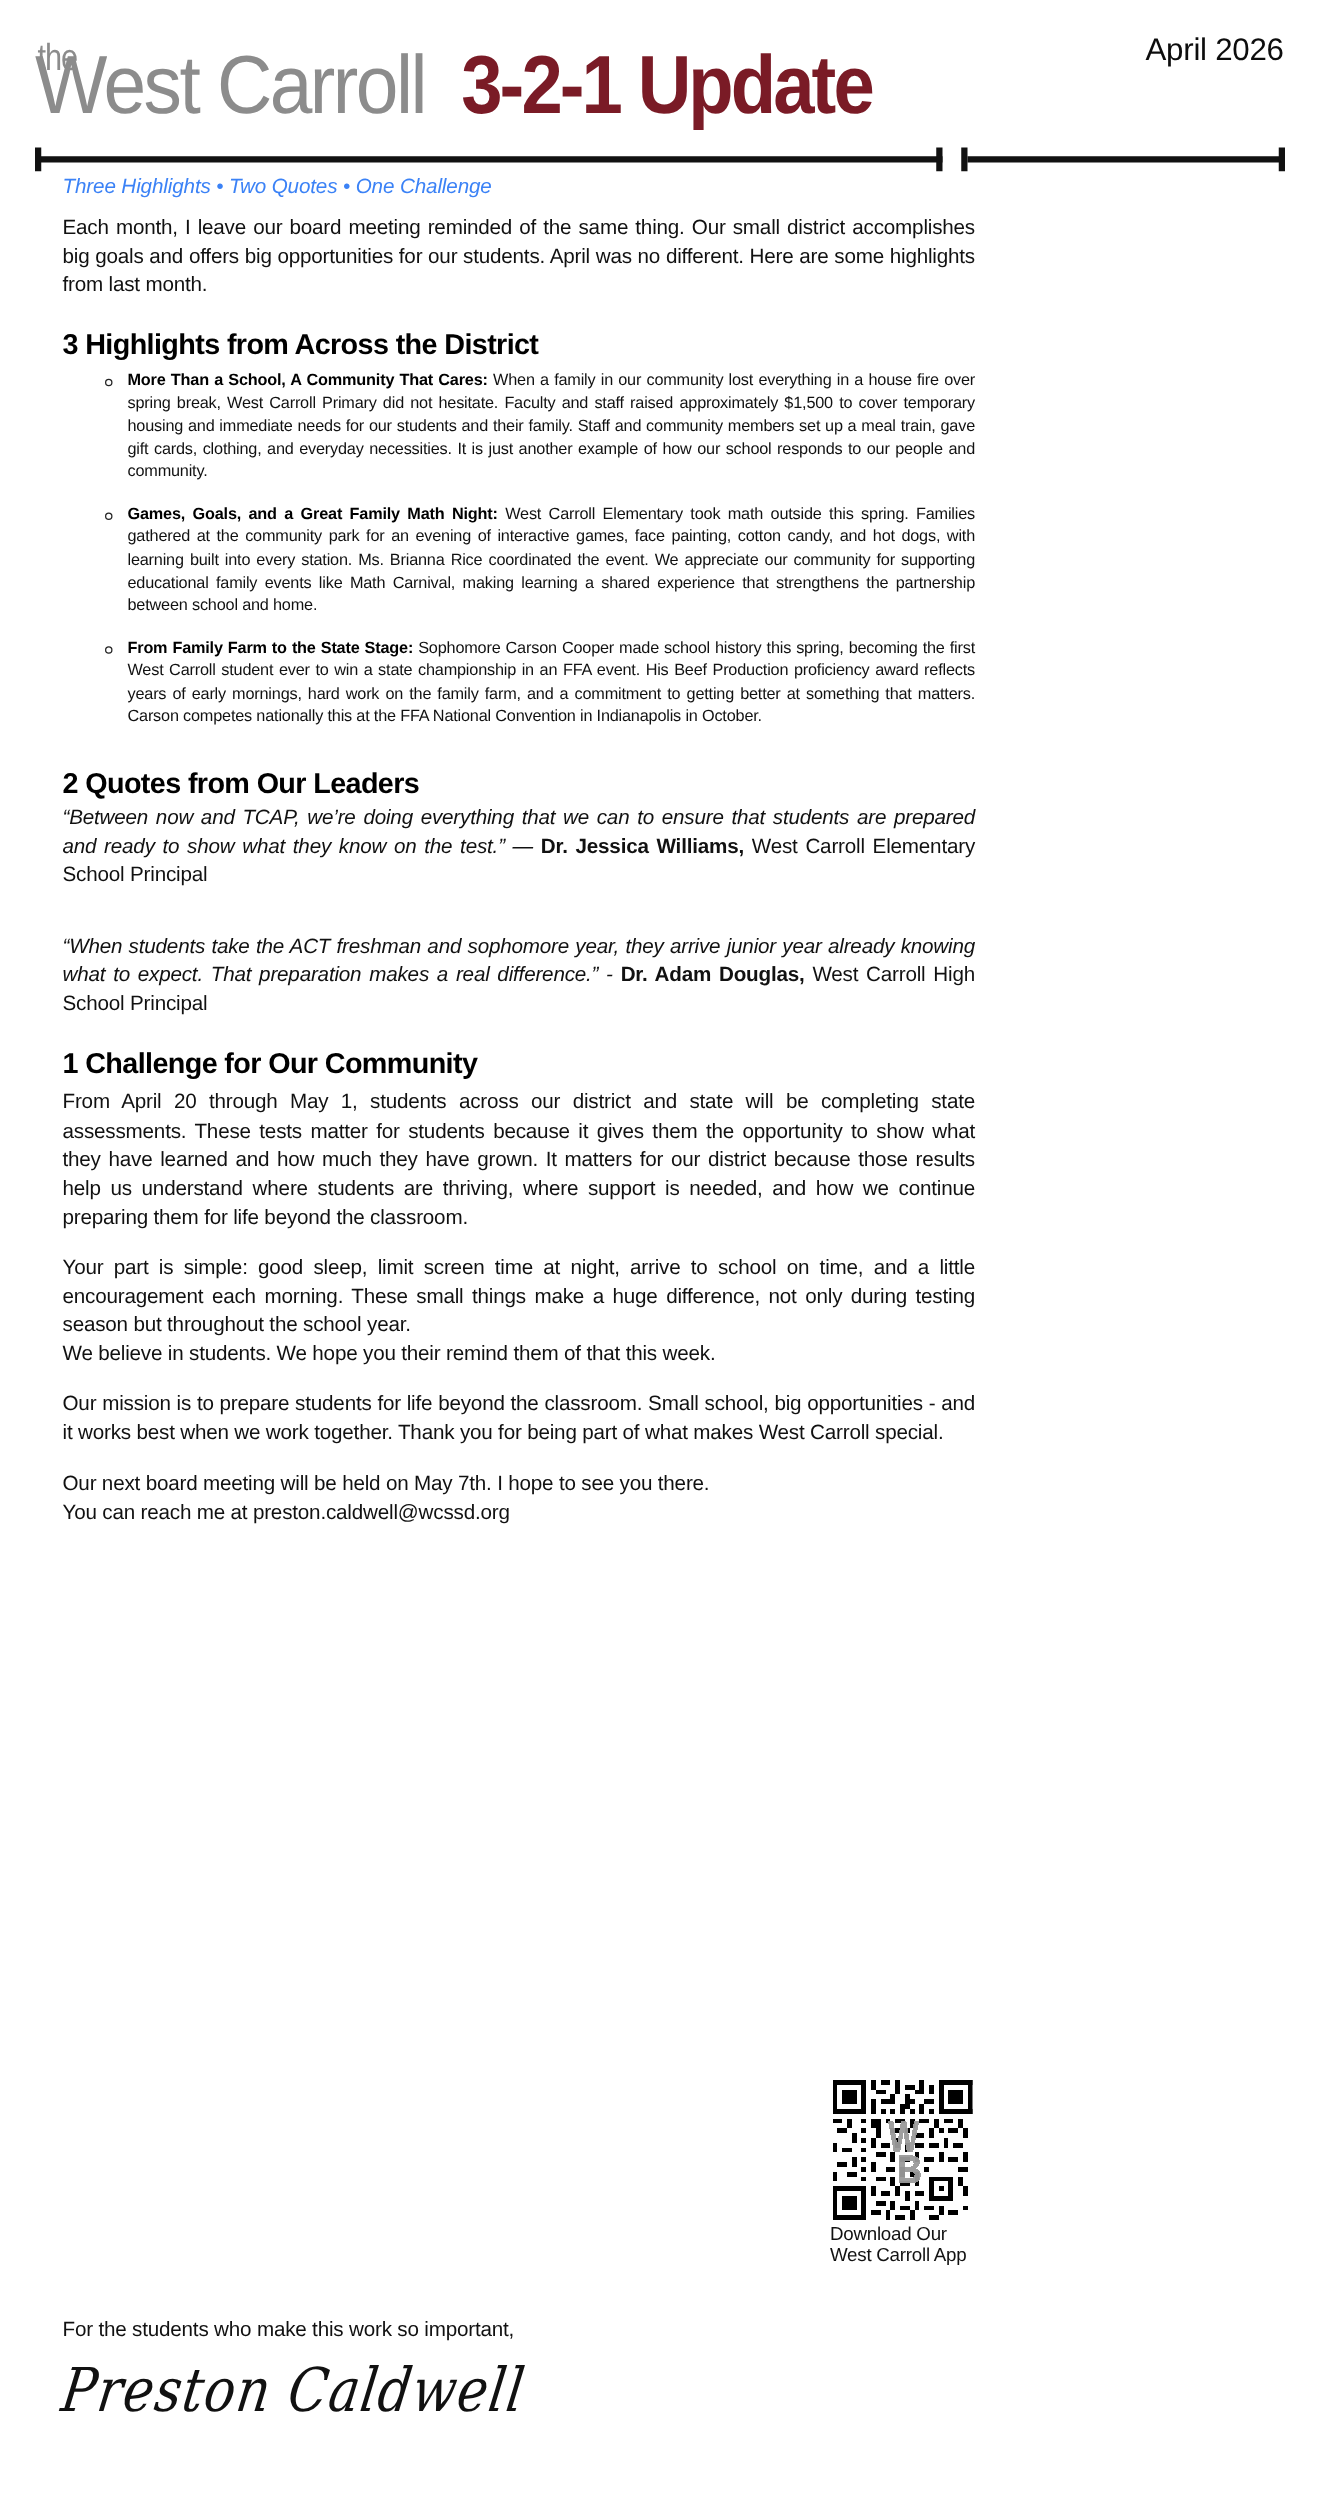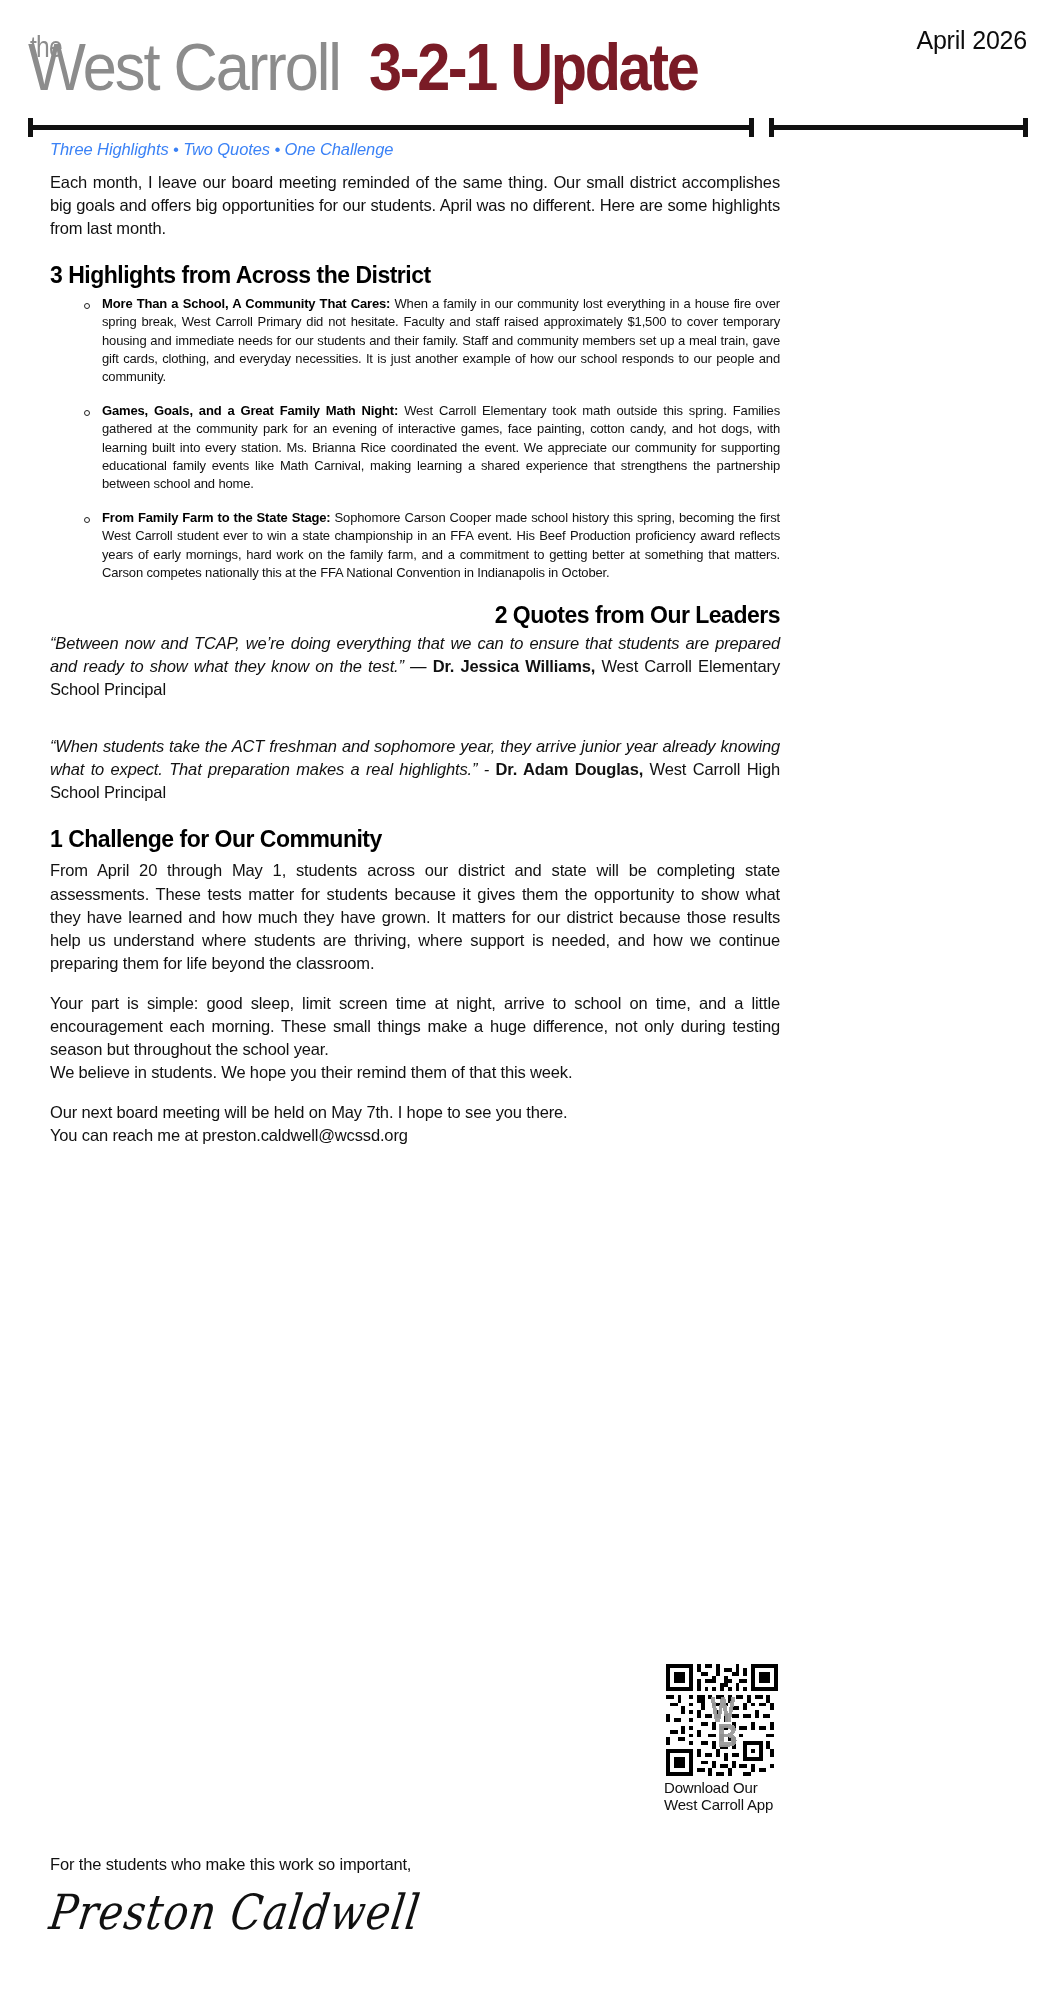--- a/index.html
+++ b/index.html
@@ -130,21 +130,21 @@
   }
   p.para.gap { margin-top: 17px; }
 
   h2.section-head {
     font-size: 23px;
     font-weight: 700;
     letter-spacing: -0.5px;
     margin: 22px 0 6px 0;
     color: #000;
   }
-  h2.section-head.tight { margin-top: 20px; margin-bottom: 3px; text-align: right; }
+  h2.section-head.tight { margin-top: 31px; margin-bottom: 3px; }
 
   ul.highlights {
     list-style: none;
     margin: 0;
     padding: 0 0 0 52px;
   }
   ul.highlights > li {
     position: relative;
     font-size: 13px;
     line-height: 1.40;
@@ -271,28 +271,29 @@
       </li>
     </ul>
 
     <h2 class="section-head tight">2 Quotes from Our Leaders</h2>
 
     <p class="quote">
       <span class="q-text">“Between now and TCAP, we’re doing everything that we can to ensure that students are prepared and ready to show what they know on the test.” — </span><span class="q-name">Dr. Jessica Williams,</span><span class="q-role"> West Carroll Elementary School Principal</span>
     </p>
 
     <p class="quote second">
-      <span class="q-text">“When students take the ACT freshman and sophomore year, they arrive junior year already knowing what to expect. That preparation makes a real highlights.” - </span><span class="q-name">Dr. Adam Douglas,</span><span class="q-role"> West Carroll High School Principal</span>
+      <span class="q-text">“When students take the ACT freshman and sophomore year, they arrive junior year already knowing what to expect. That preparation makes a real difference.” - </span><span class="q-name">Dr. Adam Douglas,</span><span class="q-role"> West Carroll High School Principal</span>
     </p>
 
     <h2 class="section-head">1 Challenge for Our Community</h2>
 
     <p class="para">From April 20 through May 1, students across our district and state will be completing state assessments. These tests matter for students because it gives them the opportunity to show what they have learned and how much they have grown. It matters for our district because those results help us understand where students are thriving, where support is needed, and how we continue preparing them for life beyond the classroom.</p>
     <p class="para gap">Your part is simple: good sleep, limit screen time at night, arrive to school on time, and a little encouragement each morning. These small things make a huge difference, not only during testing season but throughout the school year.</p>
     <p class="para">We believe in students. We hope you their remind them of that this week.</p>
+    <p class="para gap">Our mission is to prepare students for life beyond the classroom. Small school, big opportunities - and it works best when we work together. Thank you for being part of what makes West Carroll special.</p>
     <p class="para gap">Our next board meeting will be held on May 7th. I hope to see you there.</p>
     <p class="para">You can reach me at preston.caldwell@wcssd.org</p>
 
   </div>
 
   <div class="closing">
     <p class="closing-line">For the students who make this work so important,</p>
     <div class="signature">Preston Caldwell</div>
   </div>
 

